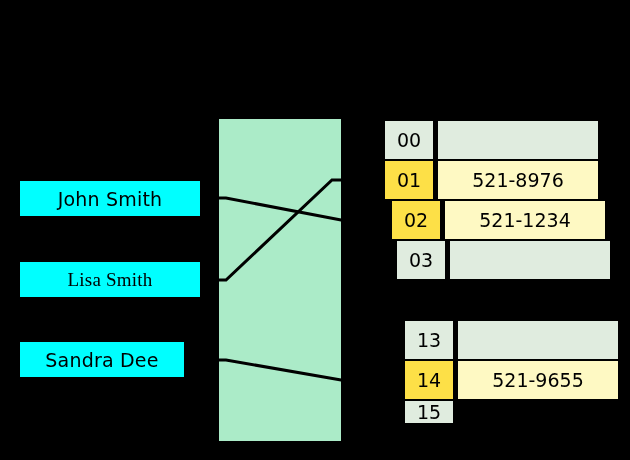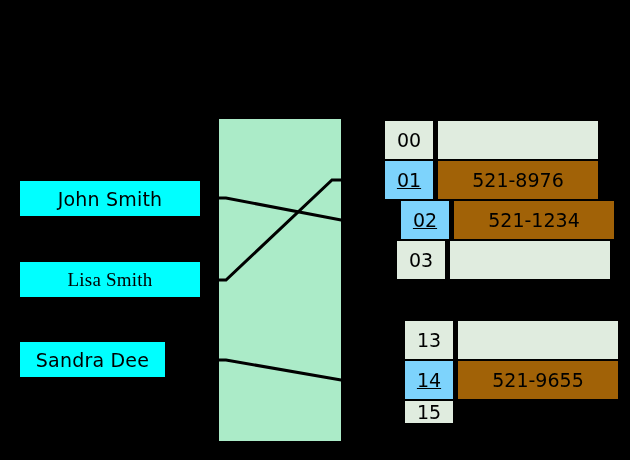--- a/index.html
+++ b/index.html
@@ -64,57 +64,57 @@
     width: 160px;
     margin-left: 5px;
     display: flex;
     align-items: center;
     justify-content: center;
     font-size: 19px;
     color: #000000;
     box-sizing: border-box;
   }
   .idx-plain { background: #e0ecdf; }
-  .idx-filled { background: #7dd3fc; text-decoration: underline; }
+  .idx-filled { background: #fde047; }
   .val-plain { background: #e0ecdf; }
-  .val-filled { background: #a16207; }
+  .val-filled { background: #fef9c3; }
 </style>
 </head>
 <body>
 
 <div id="stage">
 
   <div id="hash-box"></div>
 
   <svg id="wire-layer" width="630" height="460" viewBox="0 0 630 460">
     <polyline fill="none" stroke="#000000" stroke-width="3" points="200,198 226,198 341,220 385,220"></polyline>
     <polyline fill="none" stroke="#000000" stroke-width="3" points="200,280 226,280 332,180 385,180"></polyline>
     <polyline fill="none" stroke="#000000" stroke-width="3" points="200,360 226,360 341,380 385,380"></polyline>
   </svg>
 
   <div class="name-box" style="left:20px; top:181px; width:180px; height:35px;">
     <span>John Smith</span>
   </div>
   <div class="name-box" style="left:20px; top:262px; width:180px; height:35px;font-family:Liberation Serif, serif;">
     <span>Lisa Smith</span>
   </div>
-  <div class="name-box" style="left:20px; top:342px; width:145px; height:35px;">
+  <div class="name-box" style="left:20px; top:342px; width:164px; height:35px;">
     <span>Sandra Dee</span>
   </div>
 
   <div class="bucket-table" style="left:385px; top:121px; width:215px; height:158px;padding-left:8px;">
     <div class="bucket-row" style="top:0px; left:0px;">
       <div class="bucket-index idx-plain">00</div>
       <div class="bucket-value val-plain"></div>
     </div>
     <div class="bucket-row" style="top:40px; left:0px;">
       <div class="bucket-index idx-filled">01</div>
       <div class="bucket-value val-filled">521-8976</div>
     </div>
-    <div class="bucket-row" style="top:80px; left:16px;">
+    <div class="bucket-row" style="top:80px; left:7px;">
       <div class="bucket-index idx-filled">02</div>
       <div class="bucket-value val-filled">521-1234</div>
     </div>
     <div class="bucket-row" style="top:120px; left:12px;text-align:center;">
       <div class="bucket-index idx-plain">03</div>
       <div class="bucket-value val-plain"></div>
     </div>
   </div>
 
   <div class="bucket-table" style="left:385px; top:321px; width:215px; height:118px;margin-left:20px;">

